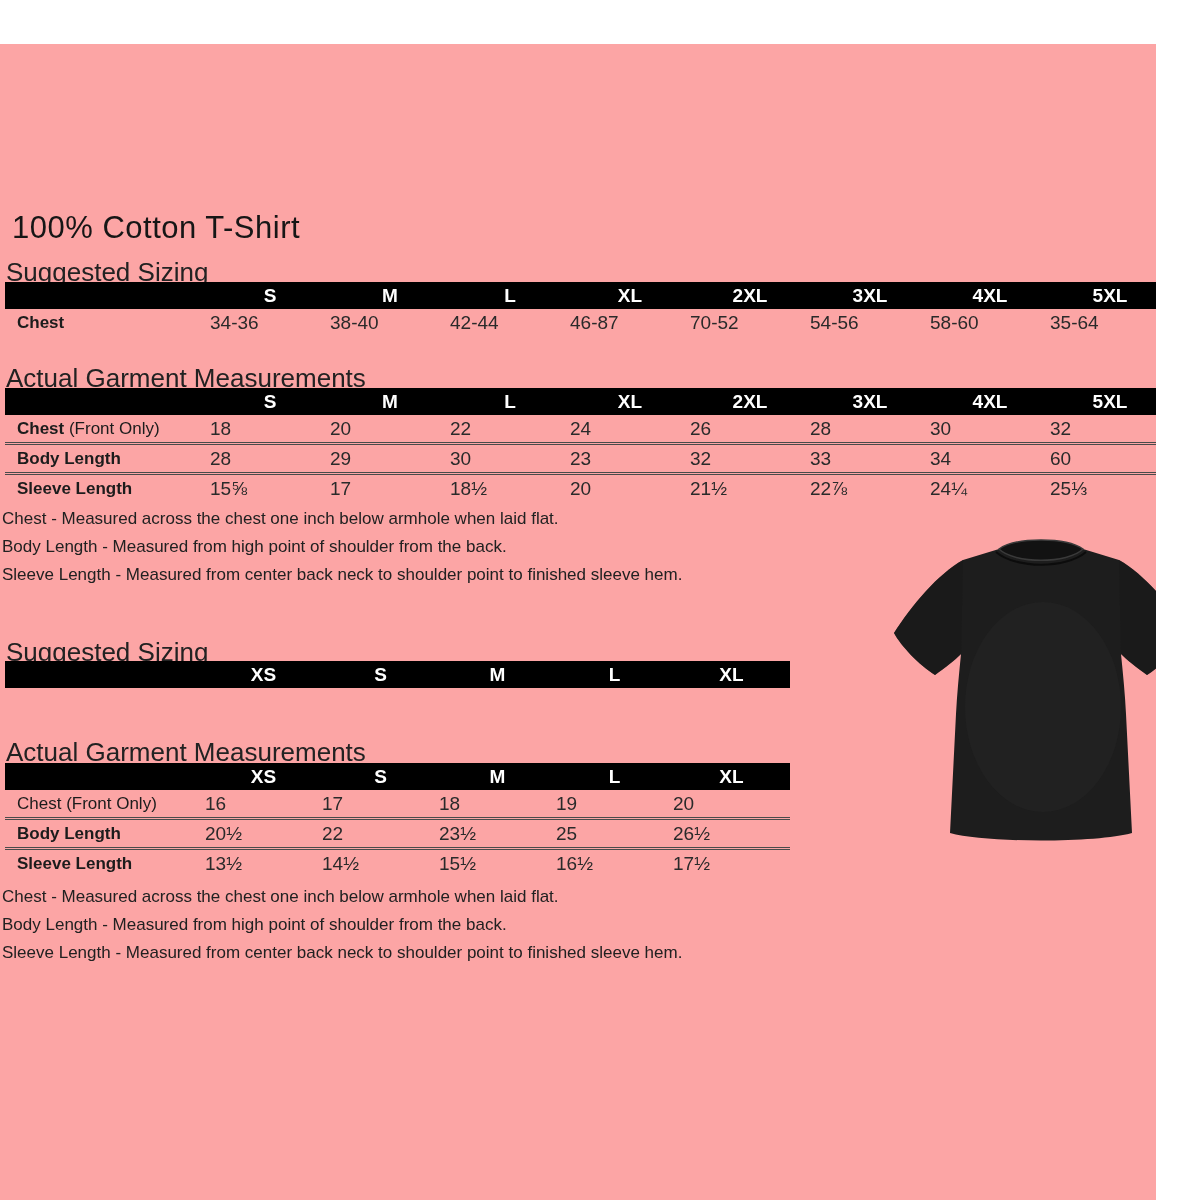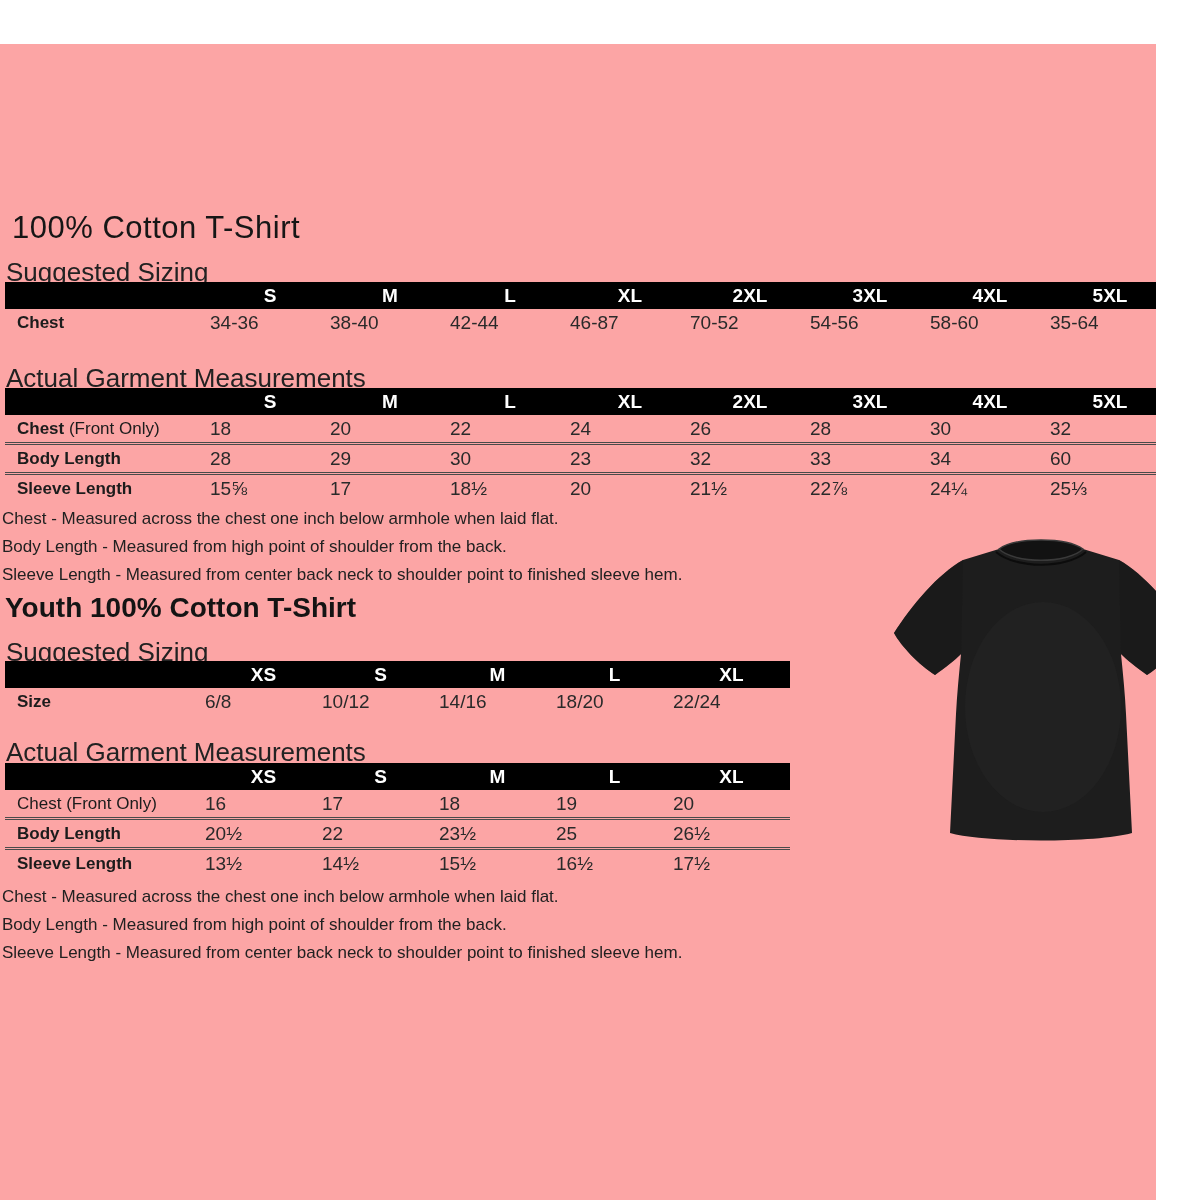--- a/index.html
+++ b/index.html
@@ -131,39 +131,30 @@
         <div class="tcell">25⅓</div>
       </div>
     </div>
 
   <div class="notes" id="notes-adult">
       <div class="note">Chest - Measured across the chest one inch below armhole when laid flat.</div>
       <div class="note">Body Length - Measured from high point of shoulder from the back.</div>
       <div class="note">Sleeve Length - Measured from center back neck to shoulder point to finished sleeve hem.</div>
     </div>
 
-  <div class="youth-title">Youth 100% Cotton T-Shirt</div>
 
   <div class="sublabel" id="lbl-suggested-youth">Suggested Sizing</div>
   <div class="table" id="tbl-youth-suggested">
       <div class="thead" style="grid-template-columns: 200px repeat(5, 117px);">
         <div class="hlabel"></div>
         <div class="hcol">XS</div>
         <div class="hcol">S</div>
         <div class="hcol">M</div>
         <div class="hcol">L</div>
         <div class="hcol">XL</div>
-      </div>
-      <div class="trow" style="grid-template-columns: 200px repeat(5, 117px);">
-        <div class="rlabel"><span class="b">Size</span></div>
-        <div class="tcell">6/8</div>
-        <div class="tcell">10/12</div>
-        <div class="tcell">14/16</div>
-        <div class="tcell">18/20</div>
-        <div class="tcell">22/24</div>
       </div>
     </div>
 
   <div class="sublabel" id="lbl-actual-youth">Actual Garment Measurements</div>
   <div class="table" id="tbl-youth-actual">
       <div class="thead" style="grid-template-columns: 200px repeat(5, 117px);">
         <div class="hlabel"></div>
         <div class="hcol">XS</div>
         <div class="hcol">S</div>
         <div class="hcol">M</div>

